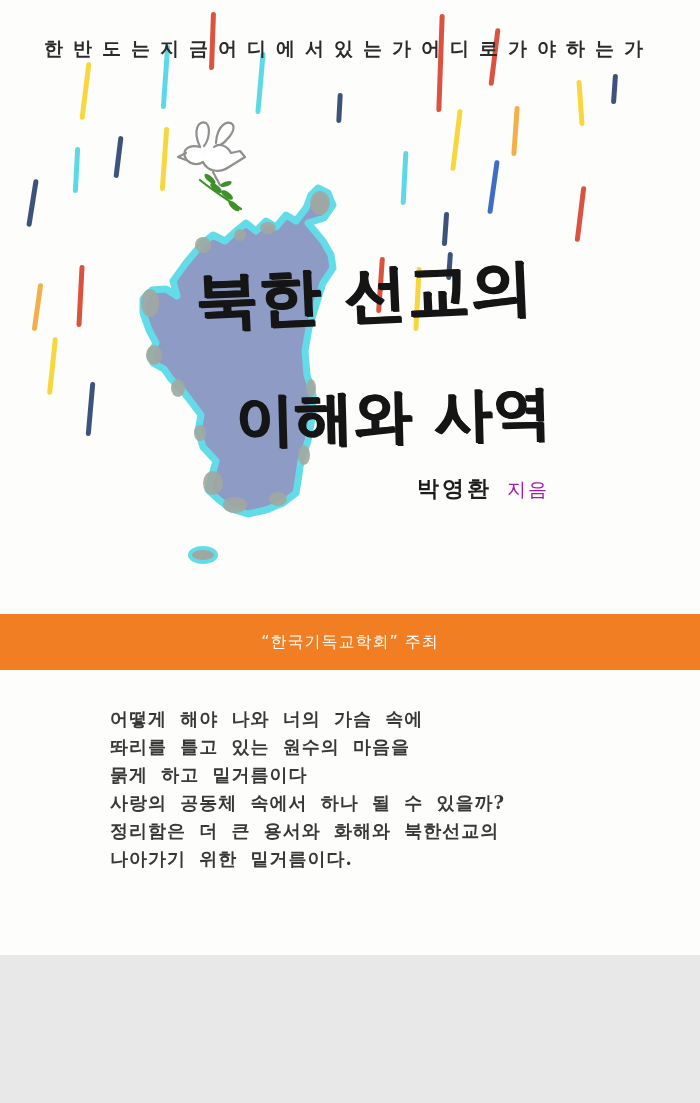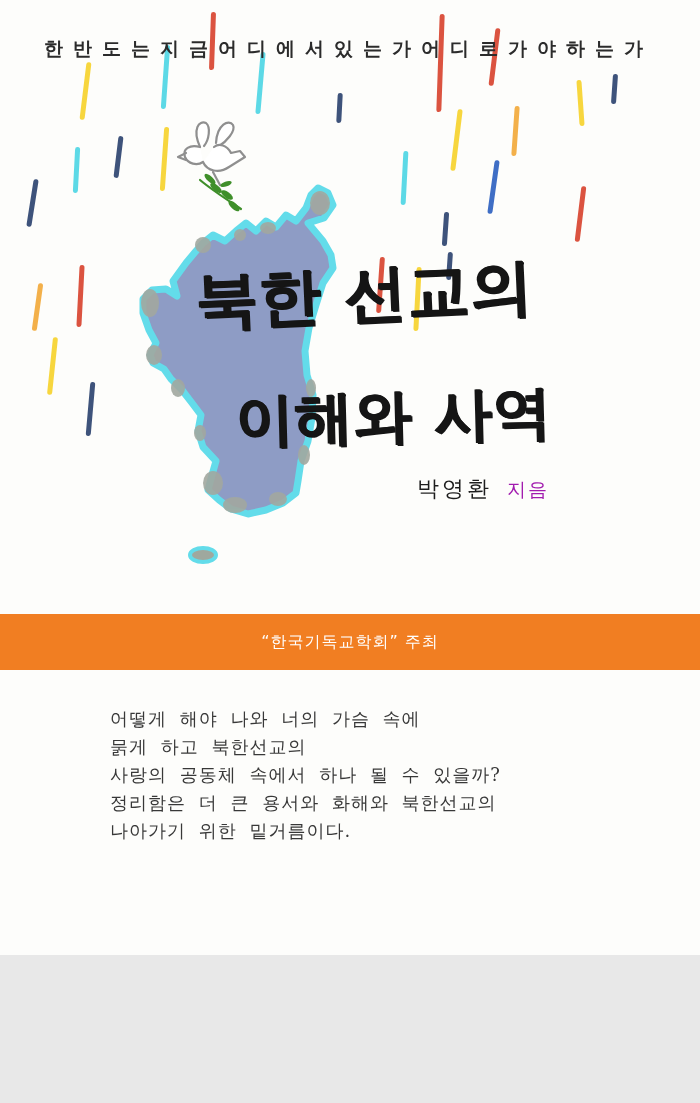--- a/index.html
+++ b/index.html
@@ -19,34 +19,34 @@
   .dove{position:absolute;left:170px;top:116px;z-index:4;}
   .map{position:absolute;left:128px;top:183px;z-index:2;}
   .title-line{
     position:absolute;z-index:6;font-weight:800;color:#151515;
     white-space:nowrap;letter-spacing:1px;
     text-shadow:1px 1px 0 #151515, -1px 0 0 #151515;
   }
   .title-1{left:196px;top:252px;font-size:62px;transform:rotate(-2.5deg);}
   .title-2{left:236px;top:378px;font-size:58px;transform:rotate(-1.5deg);}
   .author{position:absolute;left:417px;top:474px;z-index:6;white-space:nowrap;}
-  .author .name{font-size:22px;font-weight:400;color:#1d1d1d;letter-spacing:3px;}
+  .author .name{font-size:22px;font-weight:700;color:#1d1d1d;letter-spacing:3px;}
   .author .suffix{font-size:19px;font-weight:500;color:#a21caf;margin-left:10px;letter-spacing:2px;}
   .banner{
     position:absolute;left:0;top:614px;width:700px;height:56px;z-index:7;
     display:flex;align-items:center;justify-content:center;white-space:nowrap;
   }
   .banner .host{color:#fff;font-size:16px;font-weight:500;letter-spacing:1px;}
   .banner .award{color:#fff;font-size:18px;font-weight:800;margin-left:10px;letter-spacing:2px;}
   .blurb{
     position:absolute;left:110px;top:705px;z-index:6;
     font-family:"DejaVu Serif","Liberation Serif",serif;
     font-size:18px;color:#383838;
   }
-  .blurb .line{height:28px;line-height:28px;letter-spacing:1px;word-spacing:6px;font-weight:400;}
+  .blurb .line{height:28px;line-height:28px;letter-spacing:1px;word-spacing:6px;font-weight:700;}
   .publisher{
     position:absolute;left:0;top:1000px;width:700px;text-align:center;z-index:6;
     font-size:16px;font-weight:800;color:#575757;letter-spacing:3px;
   }
 </style>
 </head>
 <body>
 
 <div class="cover">
 
@@ -135,21 +135,22 @@
     <span class="name">박영환</span>
     <span class="suffix">지음</span>
   </div>
 
   <div class="banner" id="award-banner" style="background: rgb(241, 126, 34);">
     <span class="host">“한국기독교학회” 주최</span>
   </div>
 
   <div class="blurb">
       <div class="line">어떻게 해야 나와 너의 가슴 속에</div>
-      <div class="line">묽게 하고 북한선교의</div>
+      <div class="line">똬리를 틀고 있는 원수의 마음을</div>
+      <div class="line">묽게 하고 밑거름이다</div>
       <div class="line">사랑의 공동체 속에서 하나 될 수 있을까?</div>
       <div class="line">정리함은 더 큰 용서와 화해와 북한선교의</div>
       <div class="line">나아가기 위한 밑거름이다.</div>
     </div>
 
   <div class="publisher">올리브나무</div>
 
 </div>
 
 </body></html>

